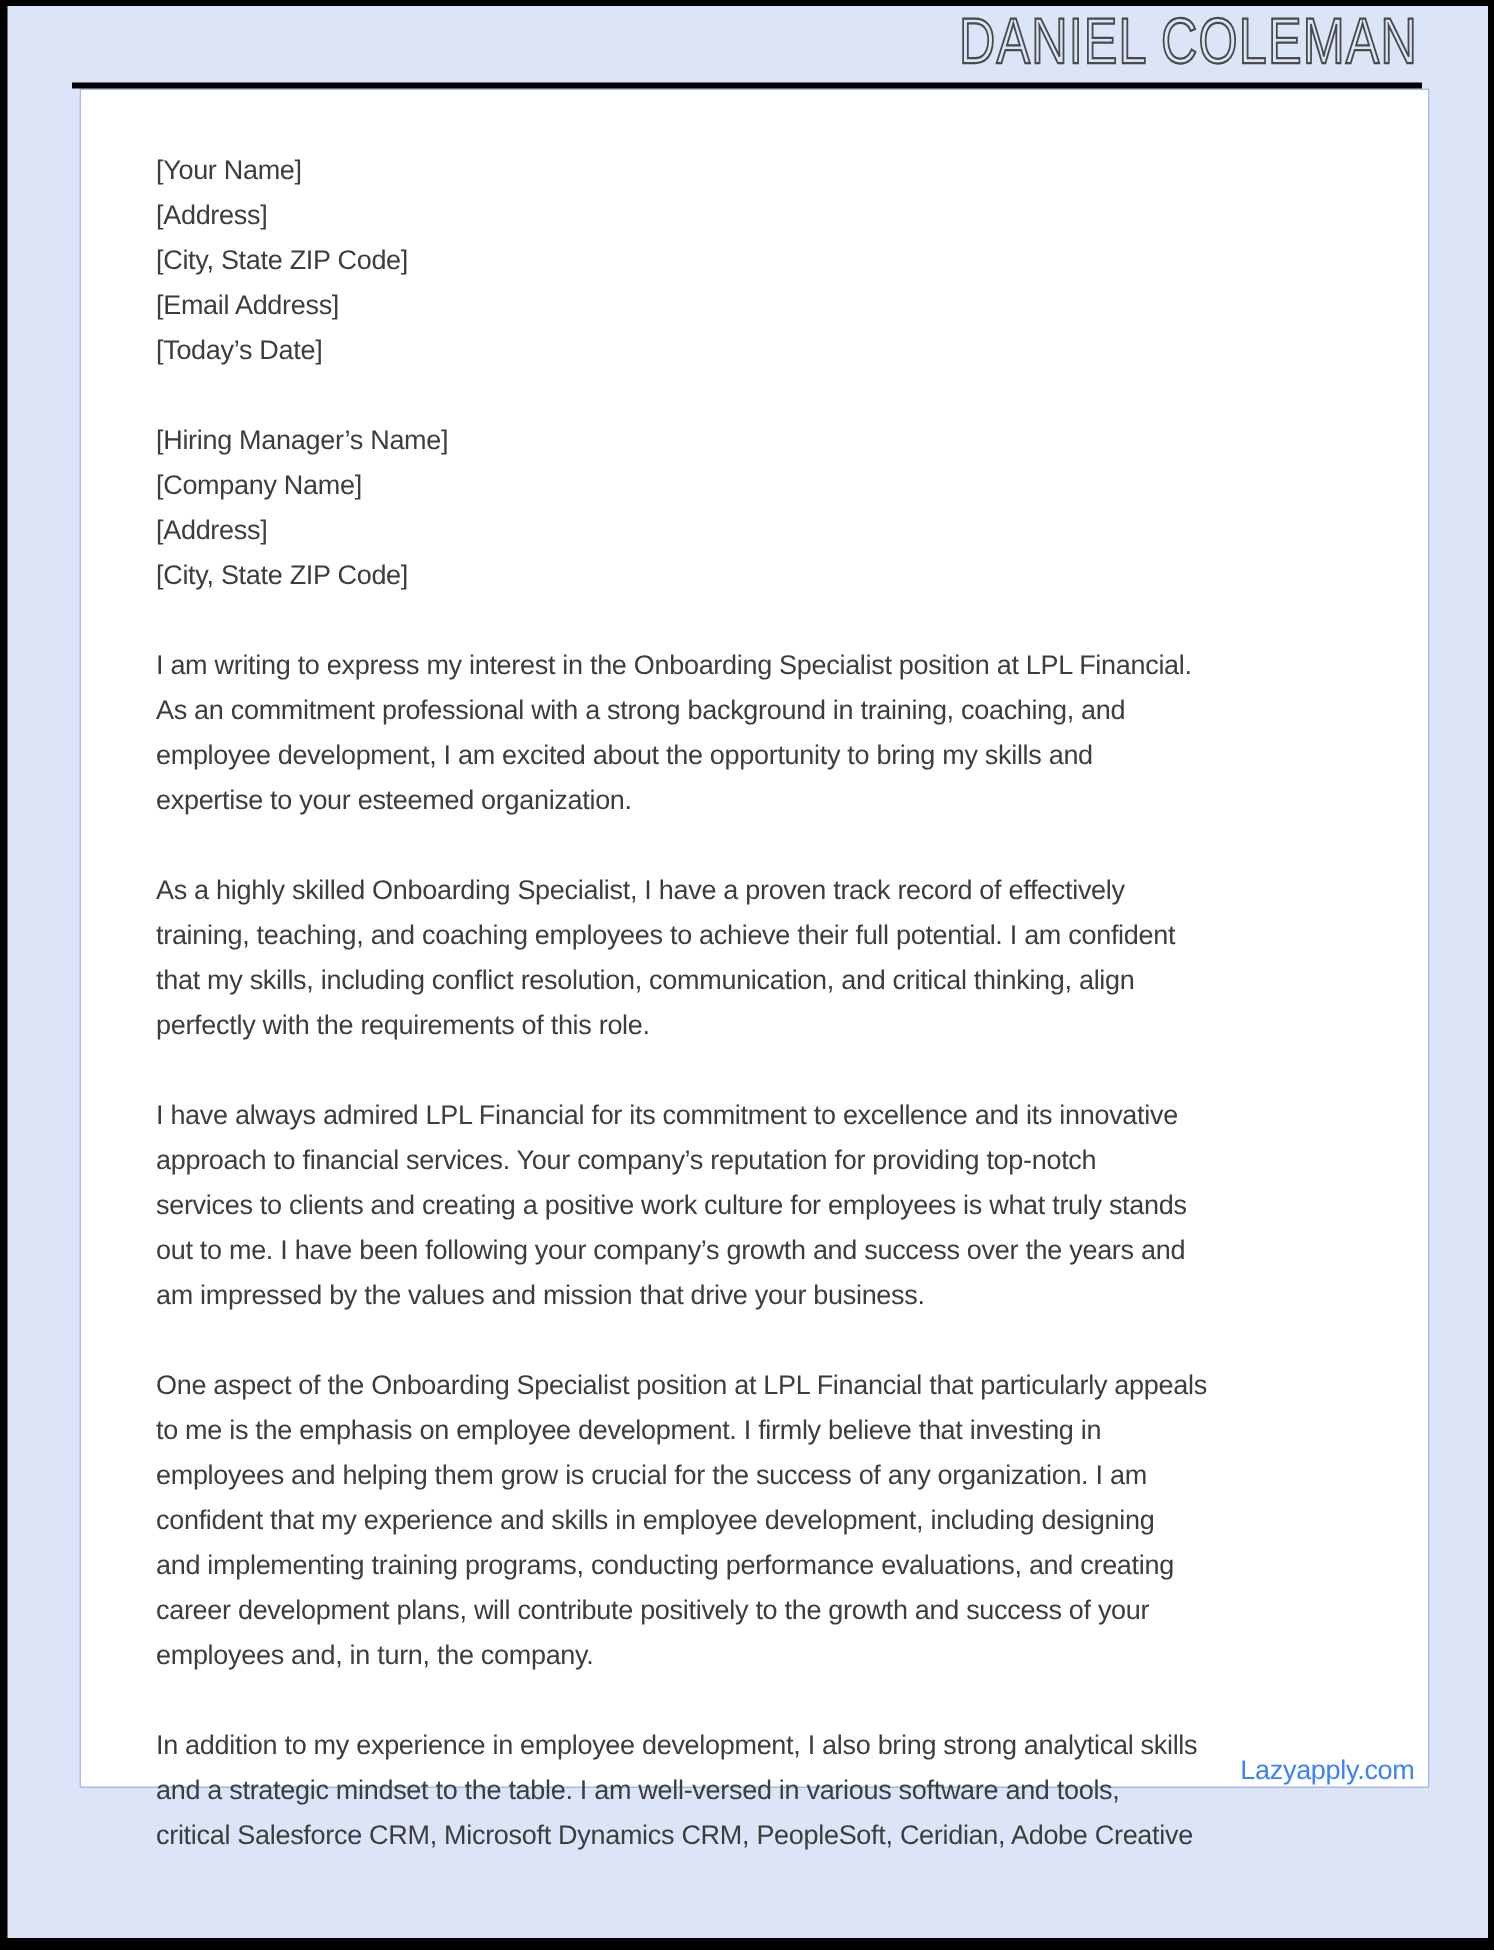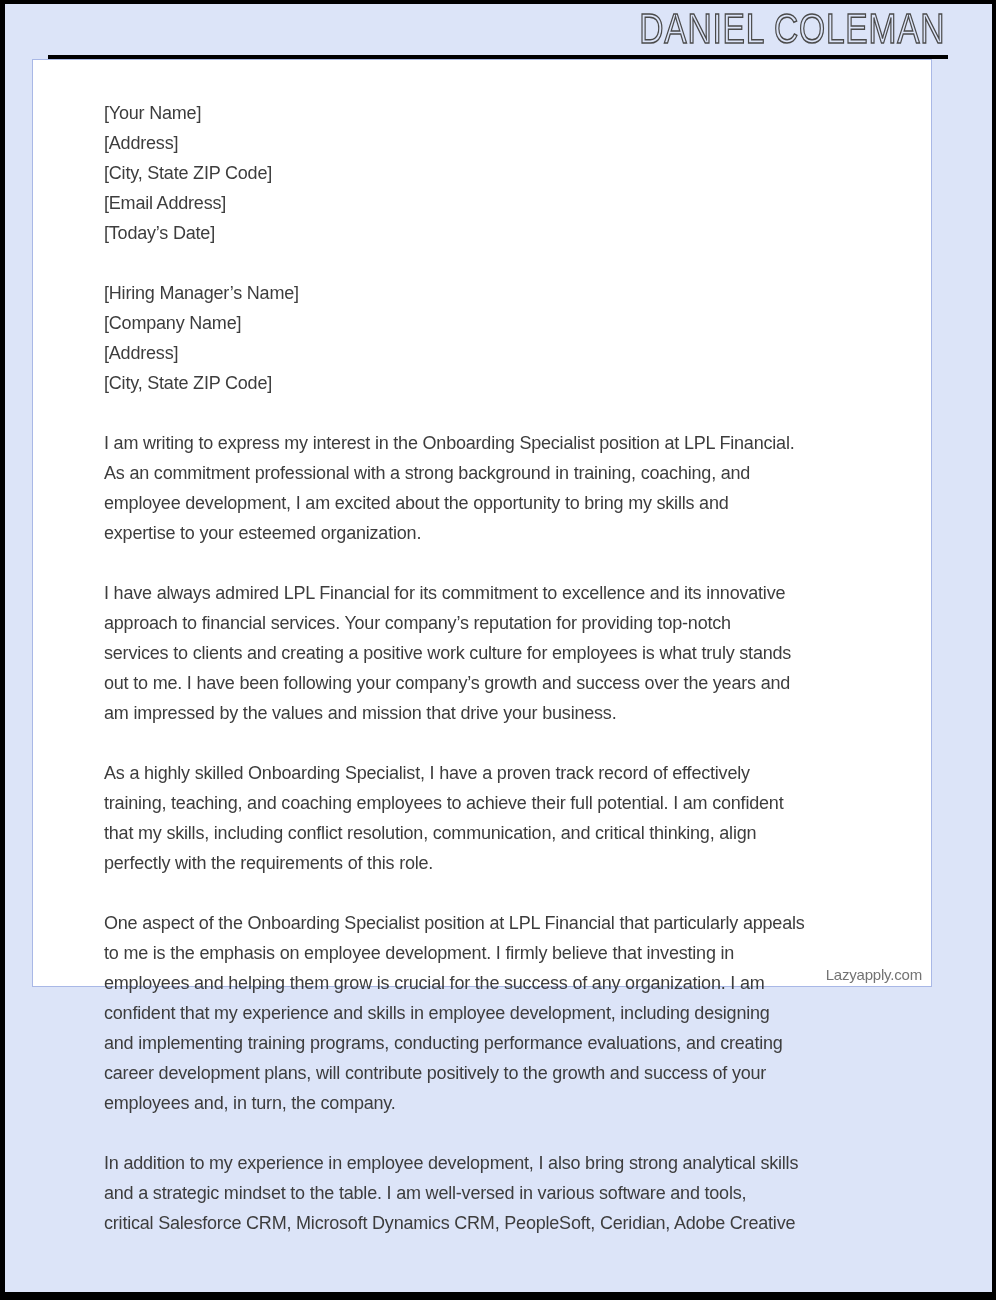--- a/index.html
+++ b/index.html
@@ -49,46 +49,46 @@
     left: 48px;
     top: 55px;
     width: 900px;
     height: 4px;
     background: #000;
     z-index: 5;
   }
   
   .sheet {
     position: absolute;
-    left: 32px;
+    left: 53px;
     top: 59px;
     width: 900px;
-    height: 928px;
+    height: 1133px;
     box-sizing: border-box;
     background: #ffffff;
     border: 1px solid #a9b8e6;
-    padding: 38px 44px 0 71px;
+    padding: 38px 44px 0 50px;
     z-index: 2;
     overflow: visible; 
   }
   .text-block {
     margin: 0 0 30px 0;
     font-size: 18px;
     line-height: 30px;
     letter-spacing: -0.2px;
     color: #3d3d3d;
     white-space: pre;
   }
   .watermark {
     position: absolute;
     right: 9px;
     bottom: 2px;
-    font-size: 15px;
+    font-size: 18px;
     line-height: 18px;
-    color: #737373;
+    color: #3b82f6;
     letter-spacing: -0.2px;
     background: #ffffff;
     padding-left: 4px;
     z-index: 4;
   }
 </style>
 </head>
 <body>
 
 <div class="canvas">
@@ -109,30 +109,30 @@
 [Company Name]
 [Address]
 [City, State ZIP Code]</div>
 
 
     <div class="text-block">I am writing to express my interest in the Onboarding Specialist position at LPL Financial.
 As an commitment professional with a strong background in training, coaching, and
 employee development, I am excited about the opportunity to bring my skills and
 expertise to your esteemed organization.</div>
 
+    <div class="text-block">As a highly skilled Onboarding Specialist, I have a proven track record of effectively
+training, teaching, and coaching employees to achieve their full potential. I am confident
+that my skills, including conflict resolution, communication, and critical thinking, align
+perfectly with the requirements of this role.</div>
+
     <div class="text-block">I have always admired LPL Financial for its commitment to excellence and its innovative
 approach to financial services. Your company’s reputation for providing top-notch
 services to clients and creating a positive work culture for employees is what truly stands
 out to me. I have been following your company’s growth and success over the years and
 am impressed by the values and mission that drive your business.</div>
-
-    <div class="text-block">As a highly skilled Onboarding Specialist, I have a proven track record of effectively
-training, teaching, and coaching employees to achieve their full potential. I am confident
-that my skills, including conflict resolution, communication, and critical thinking, align
-perfectly with the requirements of this role.</div>
 
     <div class="text-block">One aspect of the Onboarding Specialist position at LPL Financial that particularly appeals
 to me is the emphasis on employee development. I firmly believe that investing in
 employees and helping them grow is crucial for the success of any organization. I am
 confident that my experience and skills in employee development, including designing
 and implementing training programs, conducting performance evaluations, and creating
 career development plans, will contribute positively to the growth and success of your
 employees and, in turn, the company.</div>
 
     <div class="text-block">In addition to my experience in employee development, I also bring strong analytical skills

